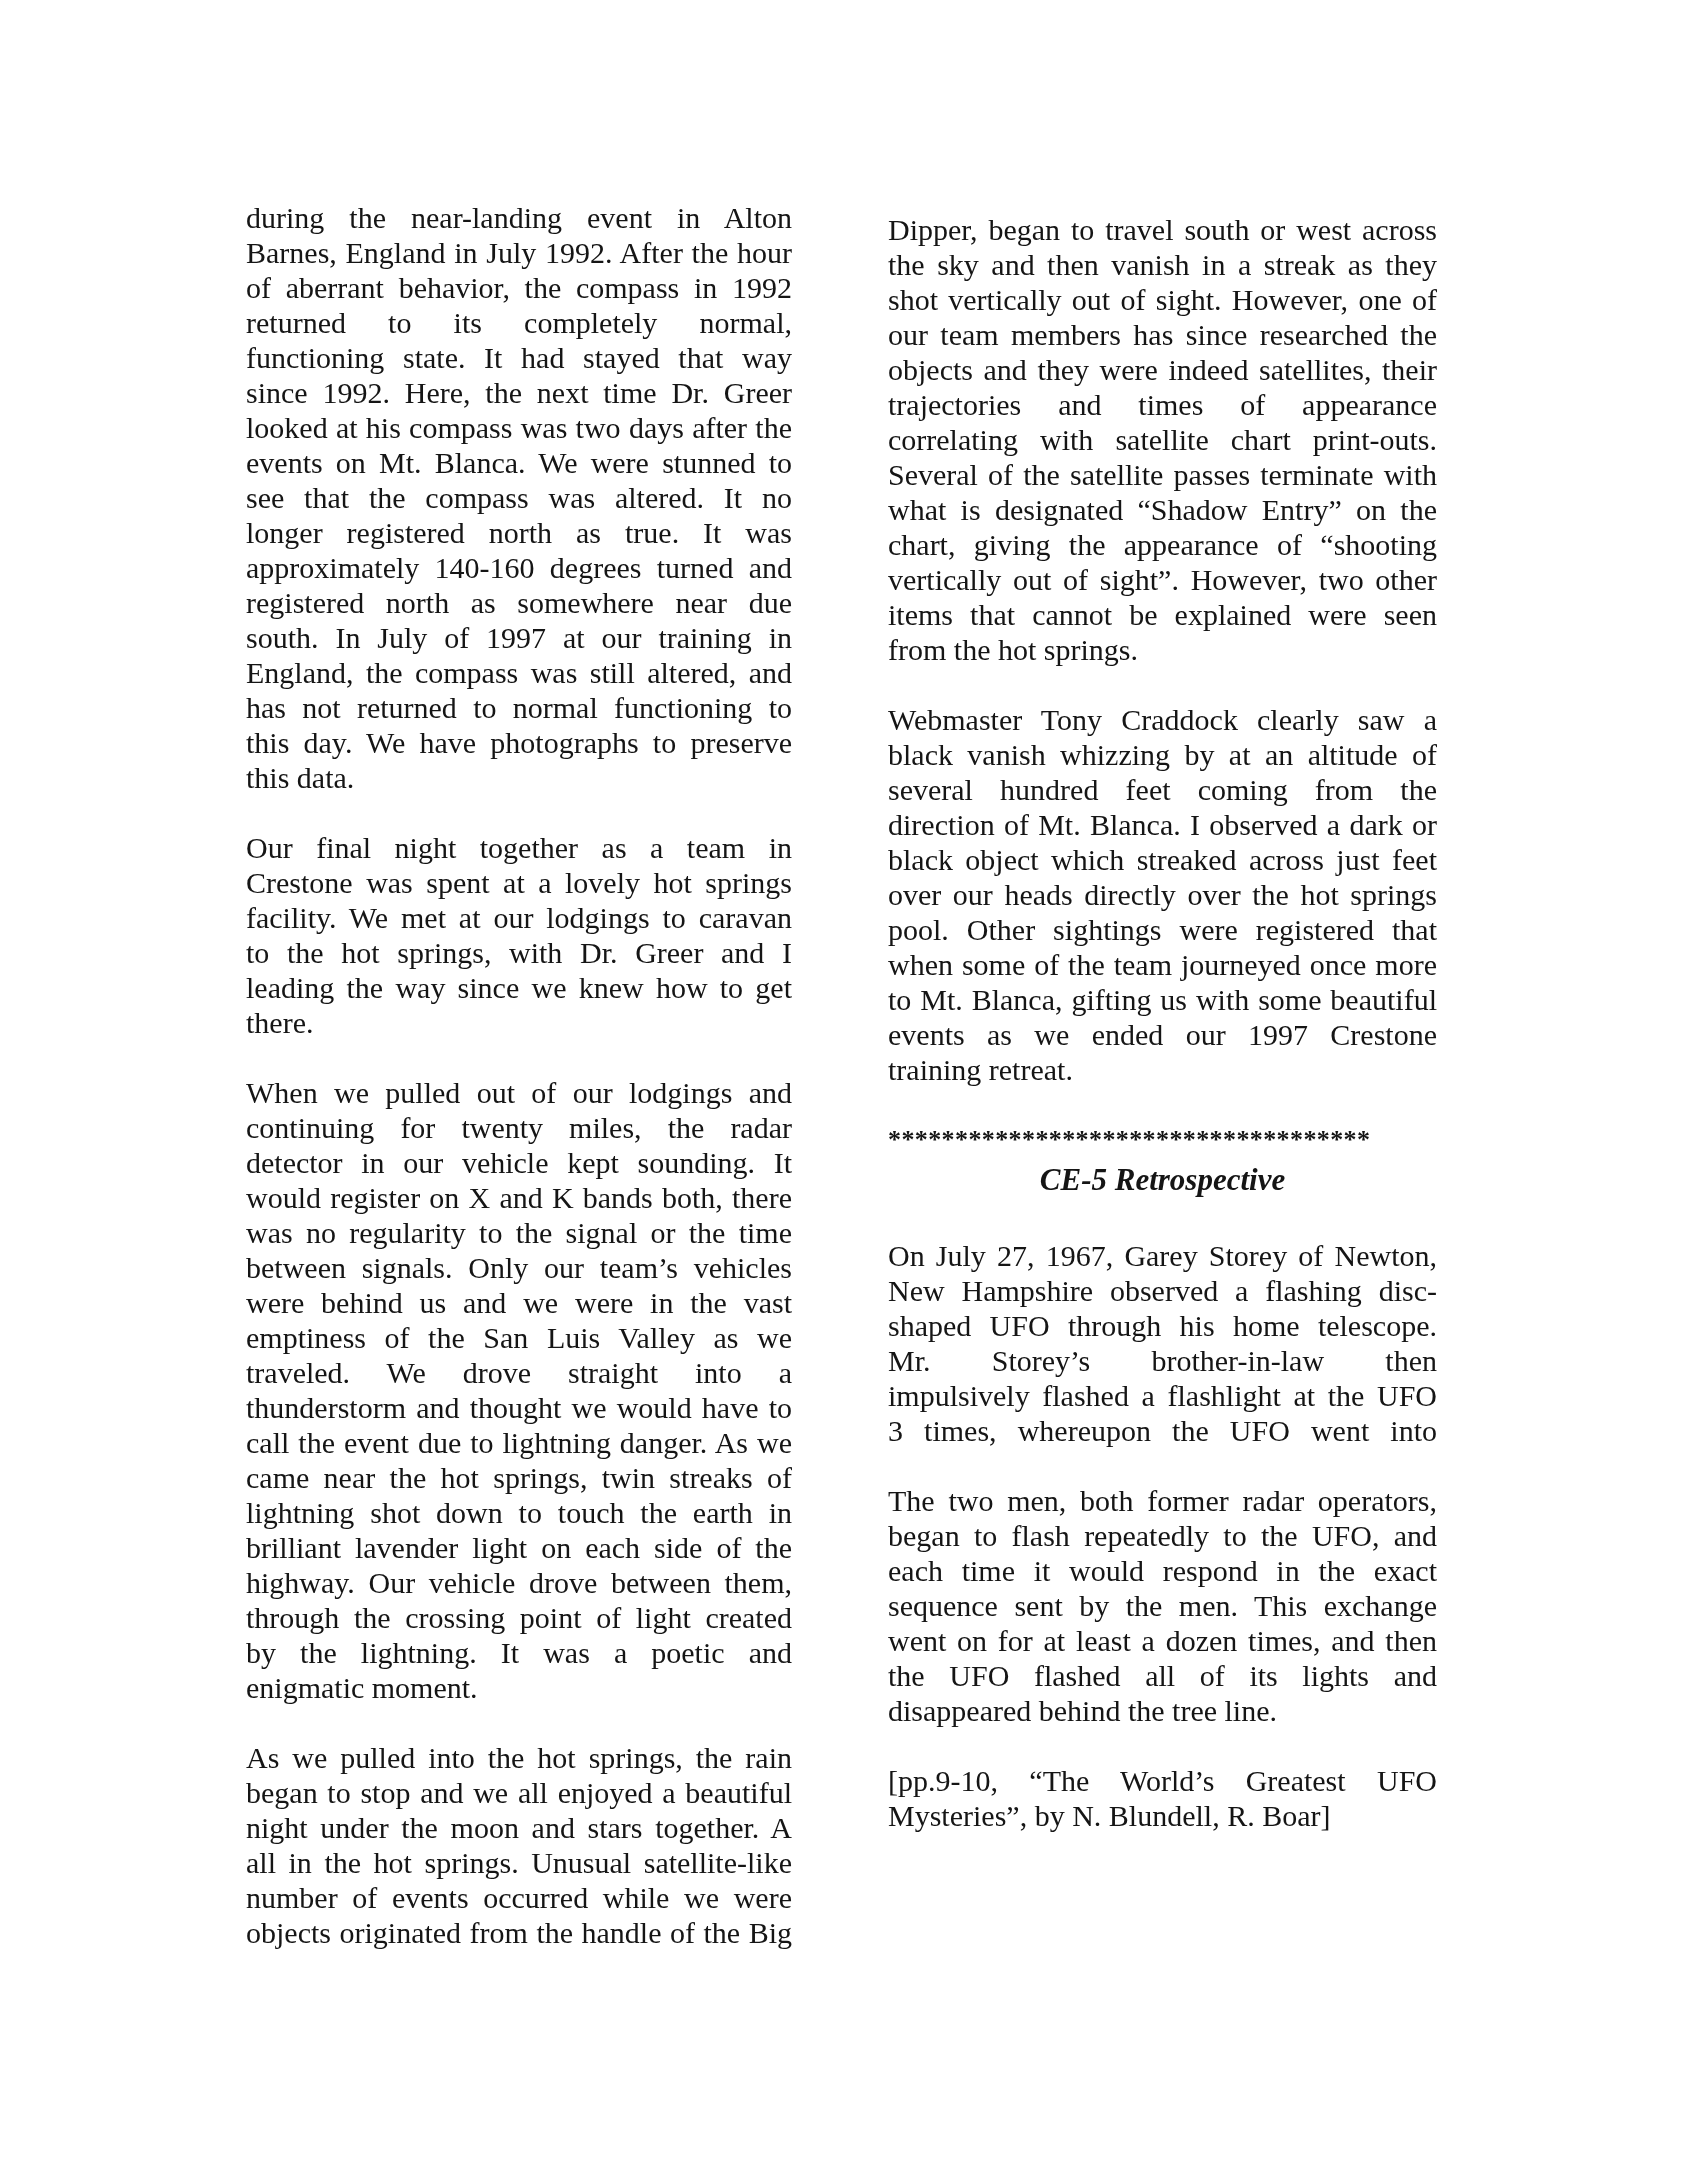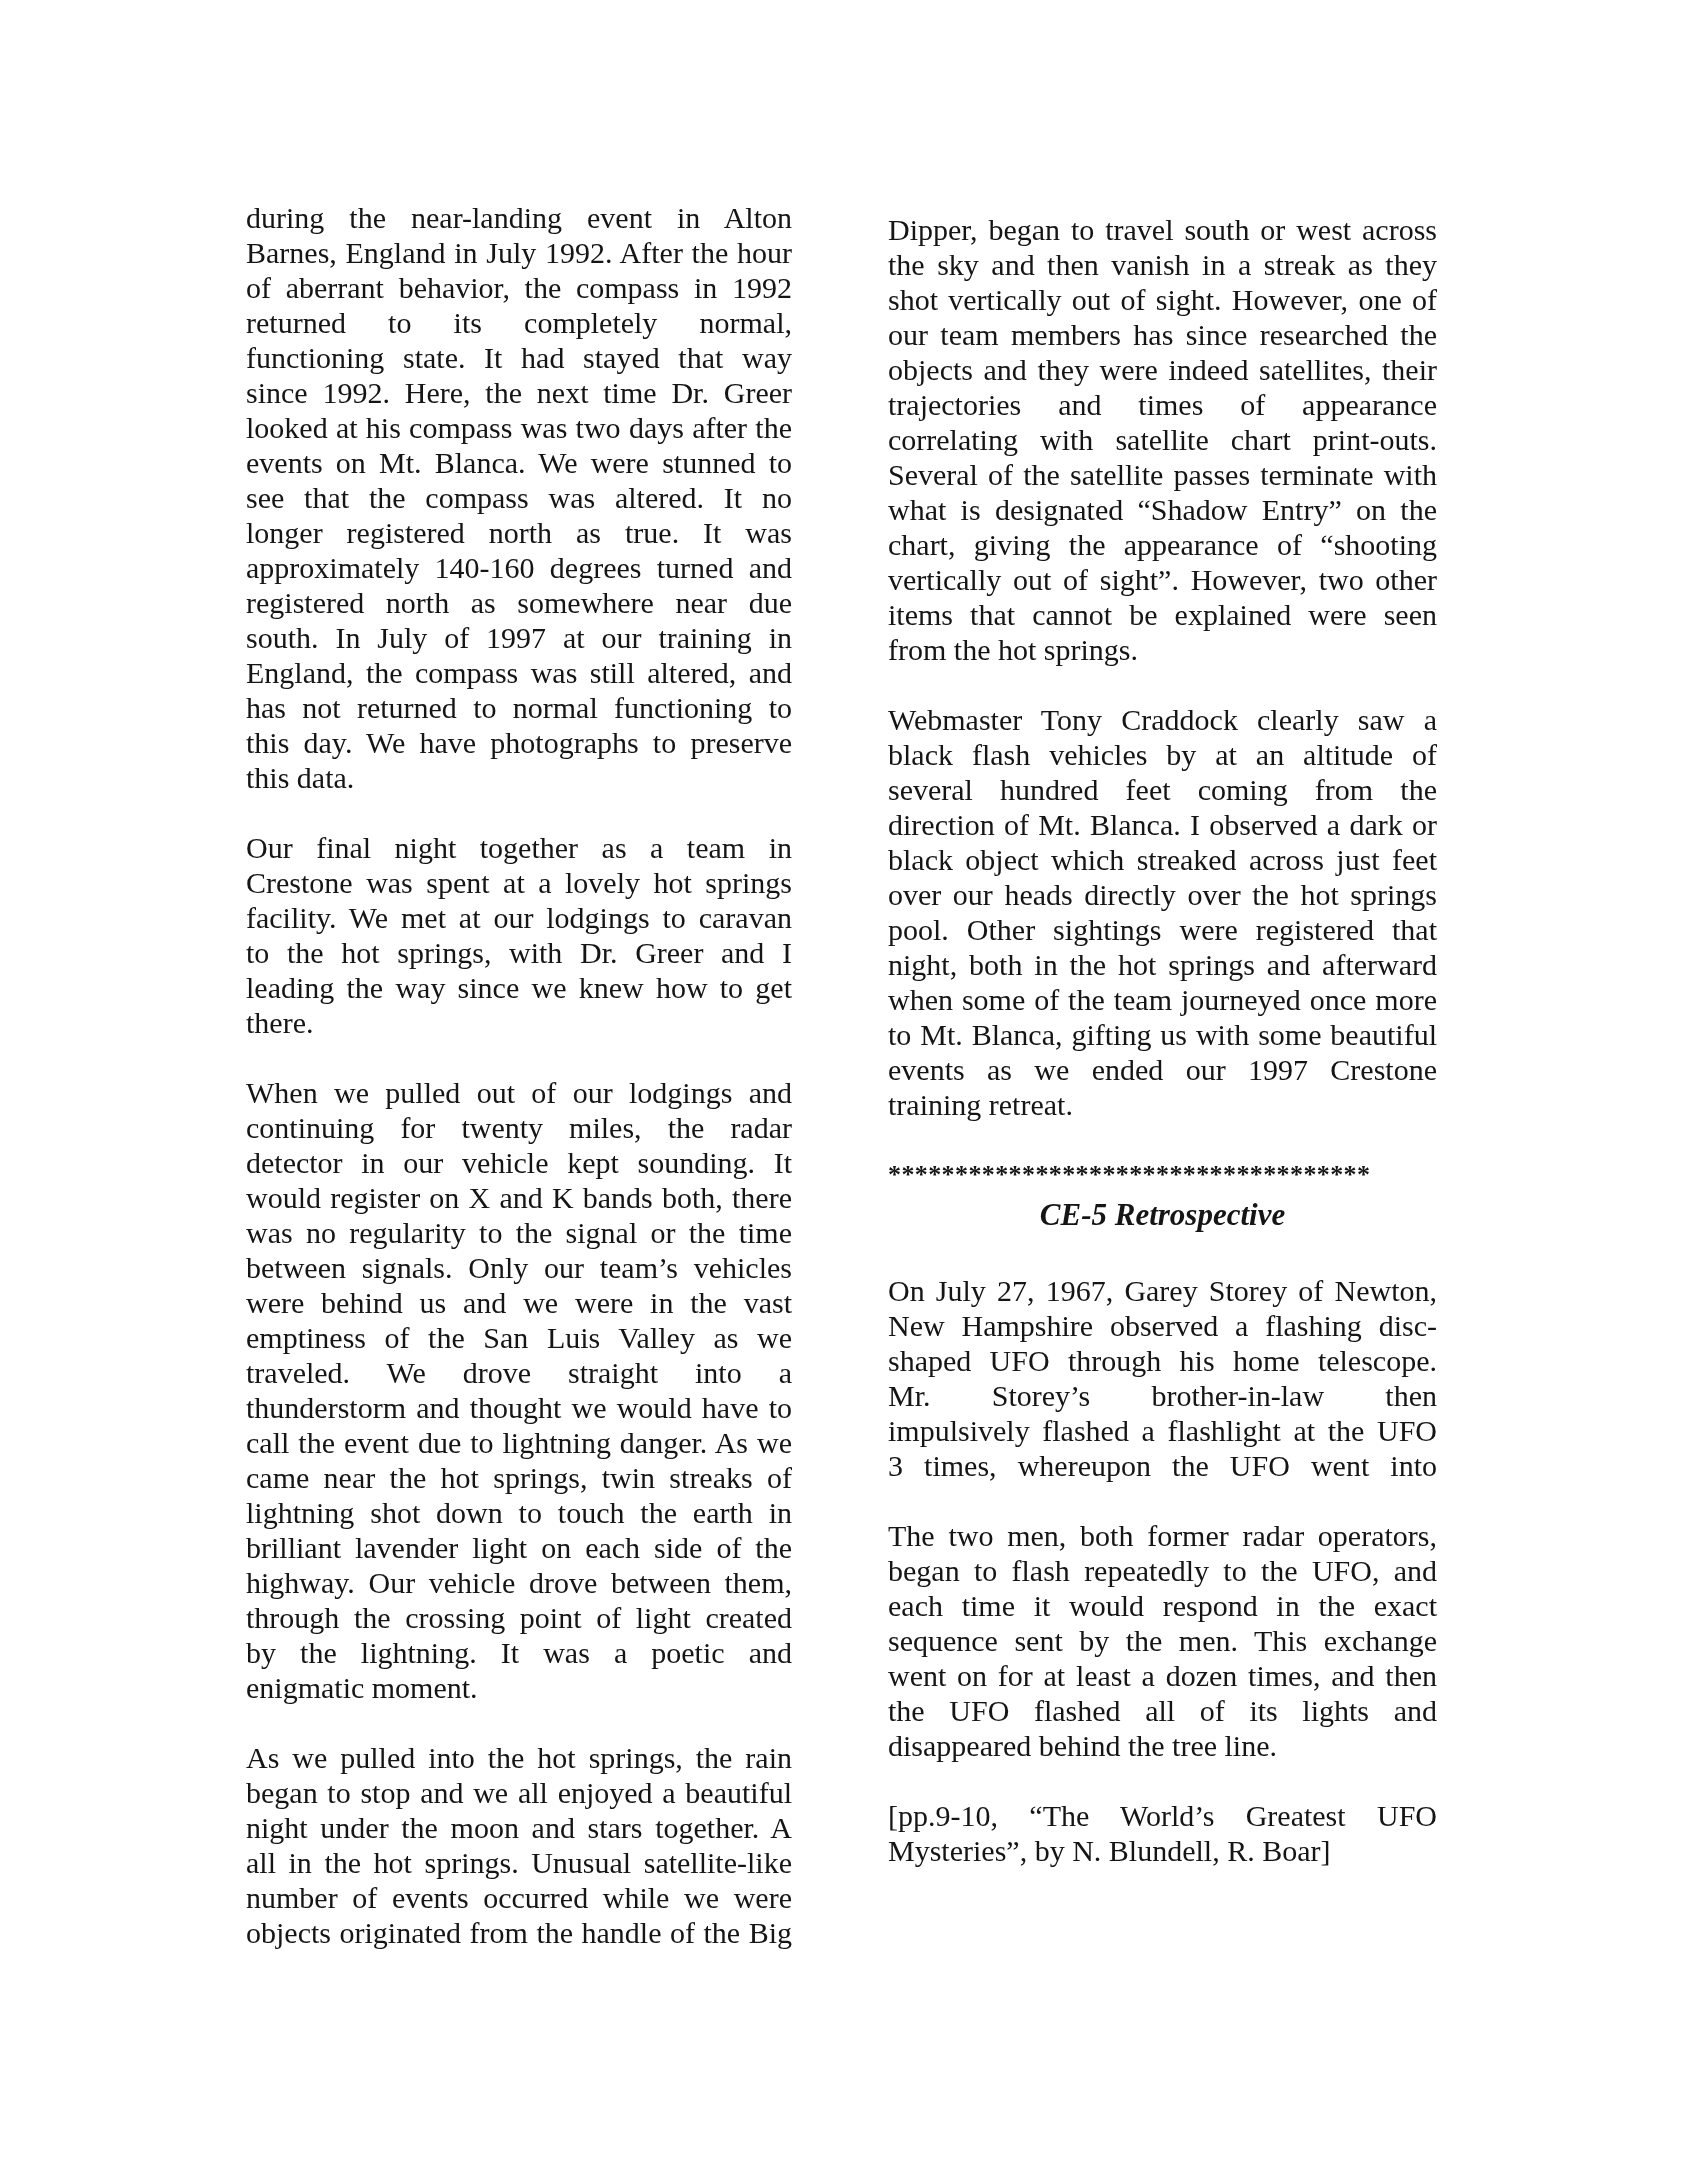--- a/index.html
+++ b/index.html
@@ -135,27 +135,26 @@
         <div class="line">correlating with satellite chart print-outs.</div>
         <div class="line">Several of the satellite passes terminate with</div>
         <div class="line">what is designated “Shadow Entry” on the</div>
         <div class="line">chart, giving the appearance of “shooting</div>
         <div class="line">vertically out of sight”. However, two other</div>
         <div class="line">items that cannot be explained were seen</div>
         <div class="line end">from the hot springs.</div>
       </div>
       <div class="para">
         <div class="line">Webmaster Tony Craddock clearly saw a</div>
-        <div class="line">black flash vehicles by at an altitude of</div>
+        <div class="line">black vanish whizzing by at an altitude of</div>
         <div class="line">several hundred feet coming from the</div>
         <div class="line">direction of Mt. Blanca. I observed a dark or</div>
         <div class="line">black object which streaked across just feet</div>
         <div class="line">over our heads directly over the hot springs</div>
         <div class="line">pool. Other sightings were registered that</div>
-        <div class="line">night, both in the hot springs and afterward</div>
         <div class="line">when some of the team journeyed once more</div>
         <div class="line">to Mt. Blanca, gifting us with some beautiful</div>
         <div class="line">events as we ended our 1997 Crestone</div>
         <div class="line end">training retreat.</div>
       </div>
       <div class="para stars-line">************************************</div>
       <div class="heading-line">CE-5 Retrospective</div>
       <div class="para">
         <div class="line">On July 27, 1967, Garey Storey of Newton,</div>
         <div class="line">New Hampshire observed a flashing disc-</div>

